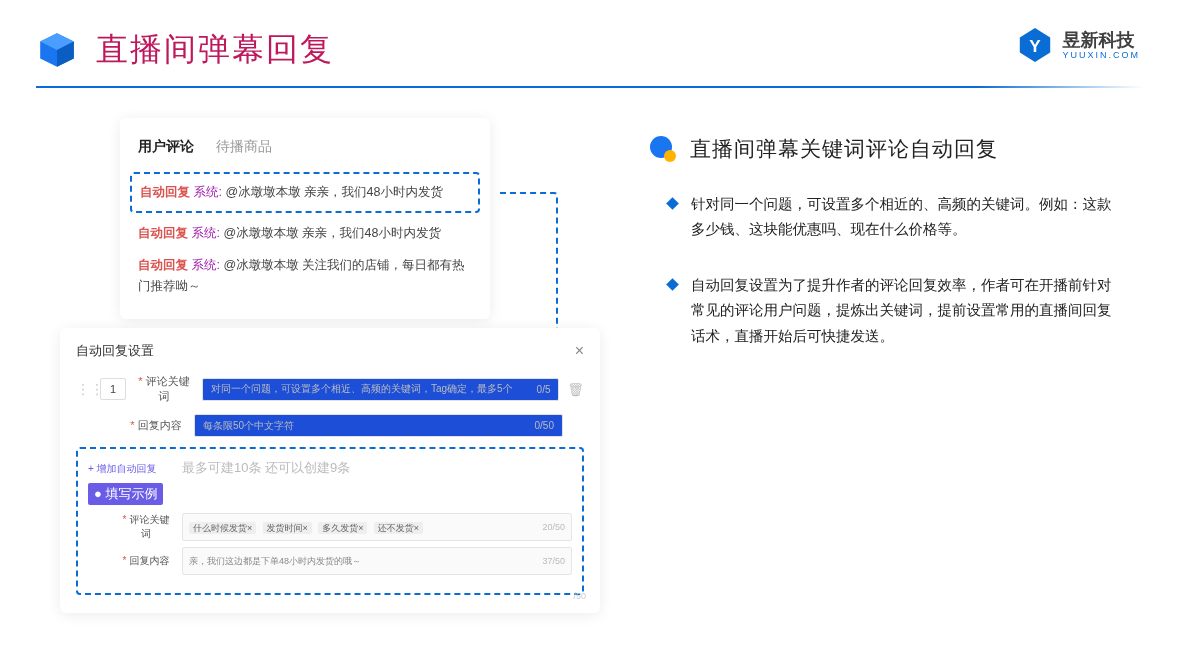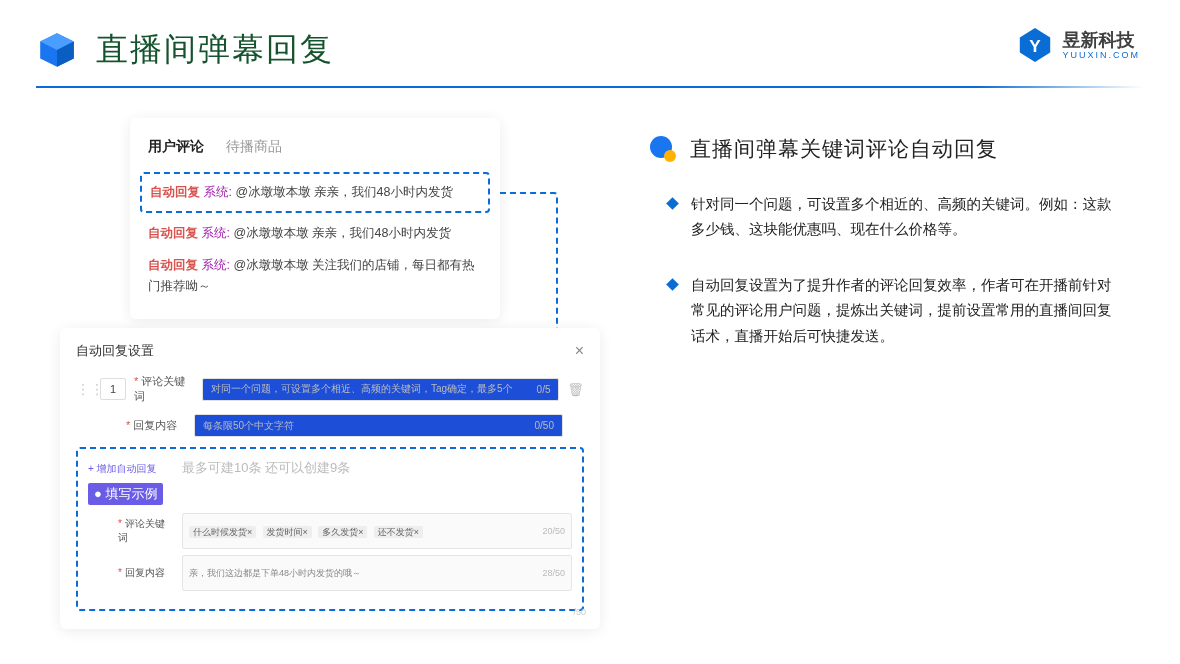--- a/index.html
+++ b/index.html
@@ -1,57 +1,57 @@
 <!DOCTYPE html>
 <html><head>
 <meta charset="utf-8">
 <style>
 *{margin:0;padding:0;box-sizing:border-box;font-family:"Microsoft YaHei","PingFang SC",Arial,sans-serif}
 body{width:1180px;height:664px;background:#fff;position:relative;overflow:hidden}
 .header{display:flex;align-items:center;padding:28px 36px 10px 36px;position:relative}
 .header-icon{width:42px;height:42px;margin-right:18px;position:relative}
 .header-icon svg{width:100%;height:100%}
-.header-title{font-size:32px;color:#14532d;font-weight:400;letter-spacing:2px}
+.header-title{font-size:32px;color:#be185d;font-weight:400;letter-spacing:2px}
 .brand{position:absolute;right:40px;top:26px;display:flex;align-items:center}
 .brand-icon{width:38px;height:38px;margin-right:8px}
 .brand-text{display:flex;flex-direction:column;line-height:1}
 .brand-cn{font-size:18px;font-weight:700;color:#404040}
 .brand-en{font-size:9px;letter-spacing:2px;color:#0a6dd6;margin-top:2px}
 .hr{height:2px;background:linear-gradient(to right,#0a6dd6,#0a6dd6 85%,rgba(10,109,214,0));margin:4px 36px 0 36px}
 .main{display:flex;padding:30px 40px 0 40px}
 .left{position:relative;width:540px}
 .card{background:#fff;border-radius:6px;box-shadow:0 2px 14px rgba(0,0,0,0.08);position:absolute}
-.card-comments{top:0;left:90px;width:370px;padding:20px 18px 22px 18px}
+.card-comments{top:0;left:80px;width:370px;padding:20px 18px 22px 18px}
 .tabs{display:flex;gap:22px;font-size:14px;color:#999;margin-bottom:16px}
 .tabs .active{color:#222;font-weight:700}
 .highlight-box{border:2px dashed #0a6dd6;border-radius:4px;padding:8px 8px;margin:0 -8px 10px -8px}
 .comment-line{font-size:12.5px;color:#444;margin-bottom:10px;line-height:1.7}
 .comment-line:last-child{margin-bottom:0}
 .reply-tag{color:#d9534f;font-weight:700}
 .sys{color:#a21caf}
 .connector{position:absolute;top:74px;left:460px;border-top:2px dashed #0a6dd6;border-right:2px dashed #0a6dd6;border-radius:0 4px 0 0;width:58px;height:366px}
 .card-settings{top:210px;left:20px;width:540px;padding:14px 16px 18px 16px;font-size:12px}
 .settings-head{display:flex;justify-content:space-between;align-items:center;color:#333;font-size:13px;margin-bottom:14px}
 .close-x{color:#888;font-size:16px;cursor:pointer}
 .row{display:flex;align-items:center;margin-bottom:10px}
 .drag{color:#ccc;font-size:14px;width:16px;text-align:center}
 .numbox{width:26px;height:22px;border:1px solid #ddd;border-radius:2px;font-size:11px;margin:0 8px;text-align:center;line-height:20px;color:#444}
-.label{color:#555;font-size:11px;width:60px;text-align:left;margin-right:8px}
+.label{color:#555;font-size:11px;width:60px;text-align:center;margin-right:8px}
 .req{color:#d9534f;margin-right:3px}
 .input{flex:1;height:23px;border:1px solid #e0e0e0;border-radius:2px;padding:4px 8px;display:flex;align-items:center;justify-content:space-between;background:#1d4ed8}
 .input .ph{color:#bbb;font-size:10px}
 .input .ct{font-size:10px;color:#bbb}
 .trash{color:#bbb;margin-left:8px;font-size:13px}
 .example-wrap{border:2px dashed #0a6dd6;border-radius:4px;padding:10px 10px 12px 10px;margin-top:8px}
 .add-reply{color:#6b5ce7;font-size:10px;margin-bottom:4px}
 .add-hint{color:#bbb;font-size:13px;margin-left:22px}
 .ex-tag{display:inline-block;background:#6b5ce7;color:#fff;font-size:13px;padding:2px 6px;border-radius:2px;margin-bottom:8px}
 .ex-row{display:flex;align-items:center;margin-bottom:6px;padding-left:30px}
 .ex-row .label{width:56px;font-size:10px}
-.mini-input{flex:1;height:36px;border:1px solid #e5e5e5;border-radius:2px;background:#fafafa;display:flex;align-items:center;padding:0 6px;justify-content:space-between}
+.mini-input{flex:1;height:28px;border:1px solid #e5e5e5;border-radius:2px;background:#fafafa;display:flex;align-items:center;padding:0 6px;justify-content:space-between}
 .tag{background:#eee;color:#666;font-size:9px;padding:1px 4px;border-radius:2px;margin-right:3px}
 .mini-input .ct{font-size:9px;color:#bbb}
 .mini-input .txt{font-size:9px;color:#888}
 .stray-ct{position:absolute;right:14px;bottom:12px;font-size:9px;color:#ccc}
 .right{flex:1;padding-left:68px;padding-top:16px}
 .right-head{display:flex;align-items:center;margin-bottom:28px}
 .bubble-icon{width:30px;height:30px;margin-right:12px;position:relative}
 .right-title{font-size:21px;color:#222;letter-spacing:1px}
 .bullet-item{display:flex;margin-bottom:30px;padding-left:20px}
 .diamond{width:9px;height:9px;background:#0a6dd6;transform:rotate(45deg);margin-top:7px;margin-right:14px;flex-shrink:0}
@@ -152,21 +152,21 @@
               <span class="tag">多久发货×</span>
               <span class="tag">还不发货×</span>
             </div>
             <span class="ct">20/50</span>
           </div>
         </div>
         <div class="ex-row">
           <span class="label"><span class="req">*</span><span>回复内容</span></span>
           <div class="mini-input">
             <span class="txt">亲，我们这边都是下单48小时内发货的哦～</span>
-            <span class="ct">28/50</span>
+            <span class="ct">37/50</span>
           </div>
         </div>
       </div>
       <span class="stray-ct">/50</span>
     </div>
 
   </div>
 
   <div class="right">
     <div class="right-head">

